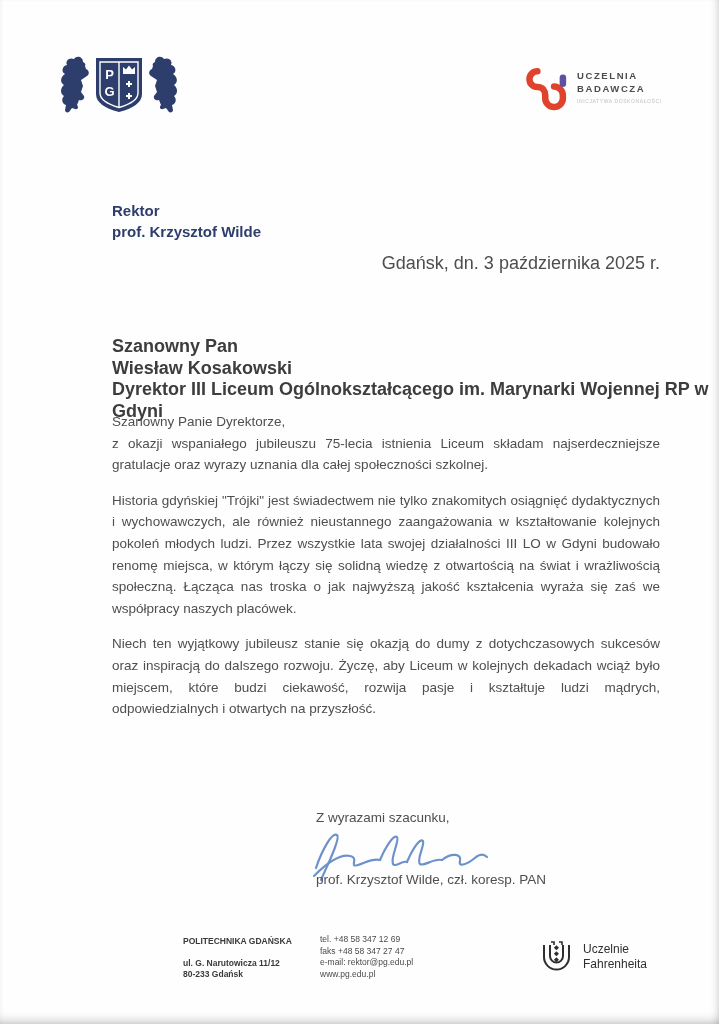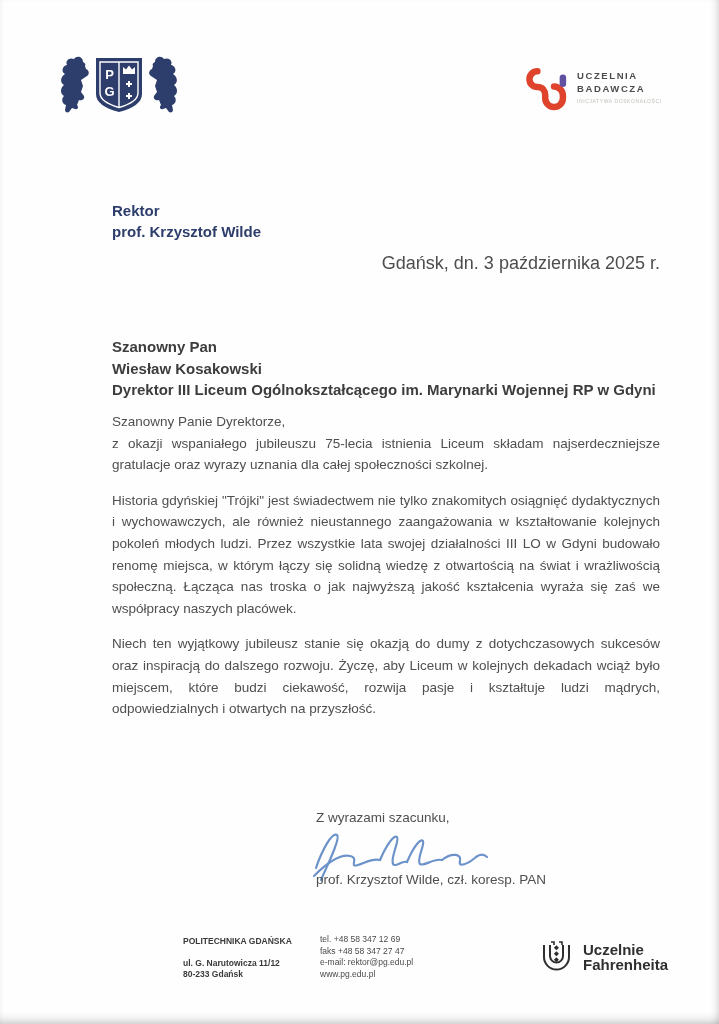--- a/index.html
+++ b/index.html
@@ -34,21 +34,21 @@
     position:absolute; left:112px; top:200px;
     color:#2e3e6c; font-size:15px; font-weight:bold; line-height:21px;
   }
   .dateline {
     position:absolute; right:59px; top:253px;
     color:#4d4d4d; font-size:18px;
   }
   
   .addressee {
     position:absolute; left:112px; top:336px;
-    color:#3d3d3d; font-size:15px; font-weight:bold; line-height:21.5px;
+    color:#3d3d3d; font-size:18px; font-weight:bold; line-height:21.5px;
   }
   
   .letter-body {
     position:absolute; left:112px; right:59px; top:411px;
     color:#4f4f4f; font-size:13.5px; line-height:21.6px;
   }
   .letter-body p { margin:0 0 14px; text-align:justify; }
   .letter-body p.nogap { margin-bottom:0; }
   
   .closing { position:absolute; left:316px; top:810px; color:#4f4f4f; font-size:13.5px; }
@@ -59,21 +59,21 @@
     position:absolute; left:183px; top:936px;
     color:#3a3a3a; font-size:8.5px; font-weight:bold; line-height:11.5px;
   }
   .footer-address .gap { height:10px; }
   .footer-contact {
     position:absolute; left:320px; top:934px;
     color:#4a4a4a; font-size:8.5px; line-height:11.5px;
   }
   .fahrenheit { position:absolute; left:538px; top:937px; display:flex; align-items:center; }
   .fahrenheit-text {
-    margin-left:8px; color:#2f2f2f; font-size:15px; font-weight:bold; line-height:15px;
+    margin-left:8px; color:#2f2f2f; font-size:12px; font-weight:normal; line-height:15px;
   }
 </style>
 </head>
 <body>
 
 <div class="page">
 
   <svg class="crest" width="126" height="68" viewBox="0 0 126 68">
     <defs>
       <path id="lion" d="M27 12 C27 7 21 5 18 9 C13 7 9 11 11 15 C6 16 5 22 9 24 C4 27 4 33 8 35

